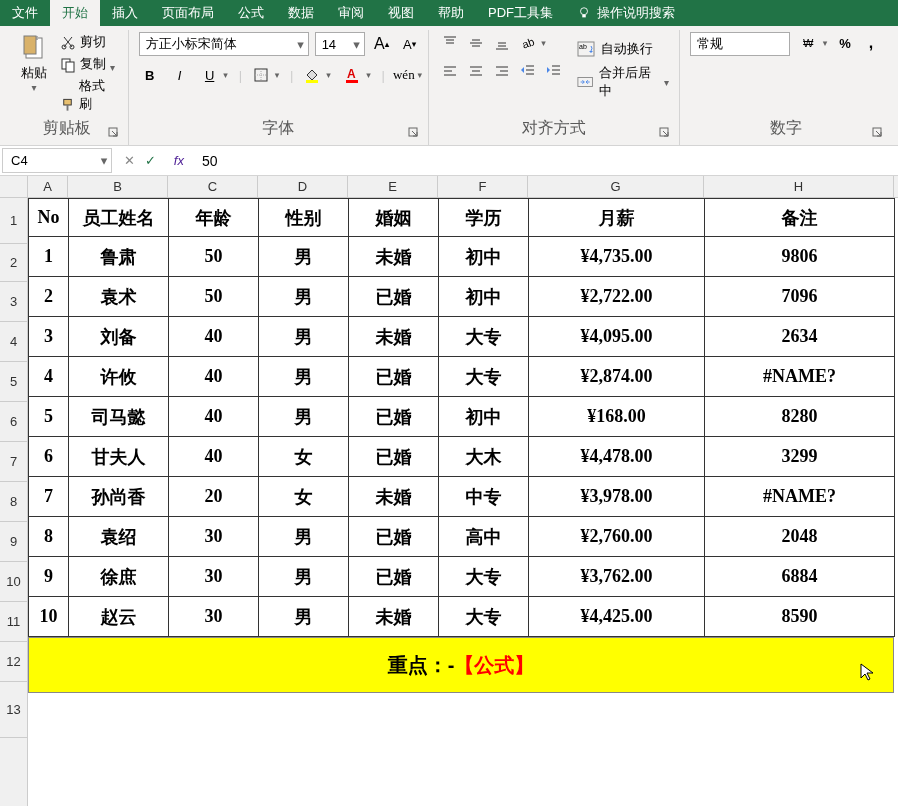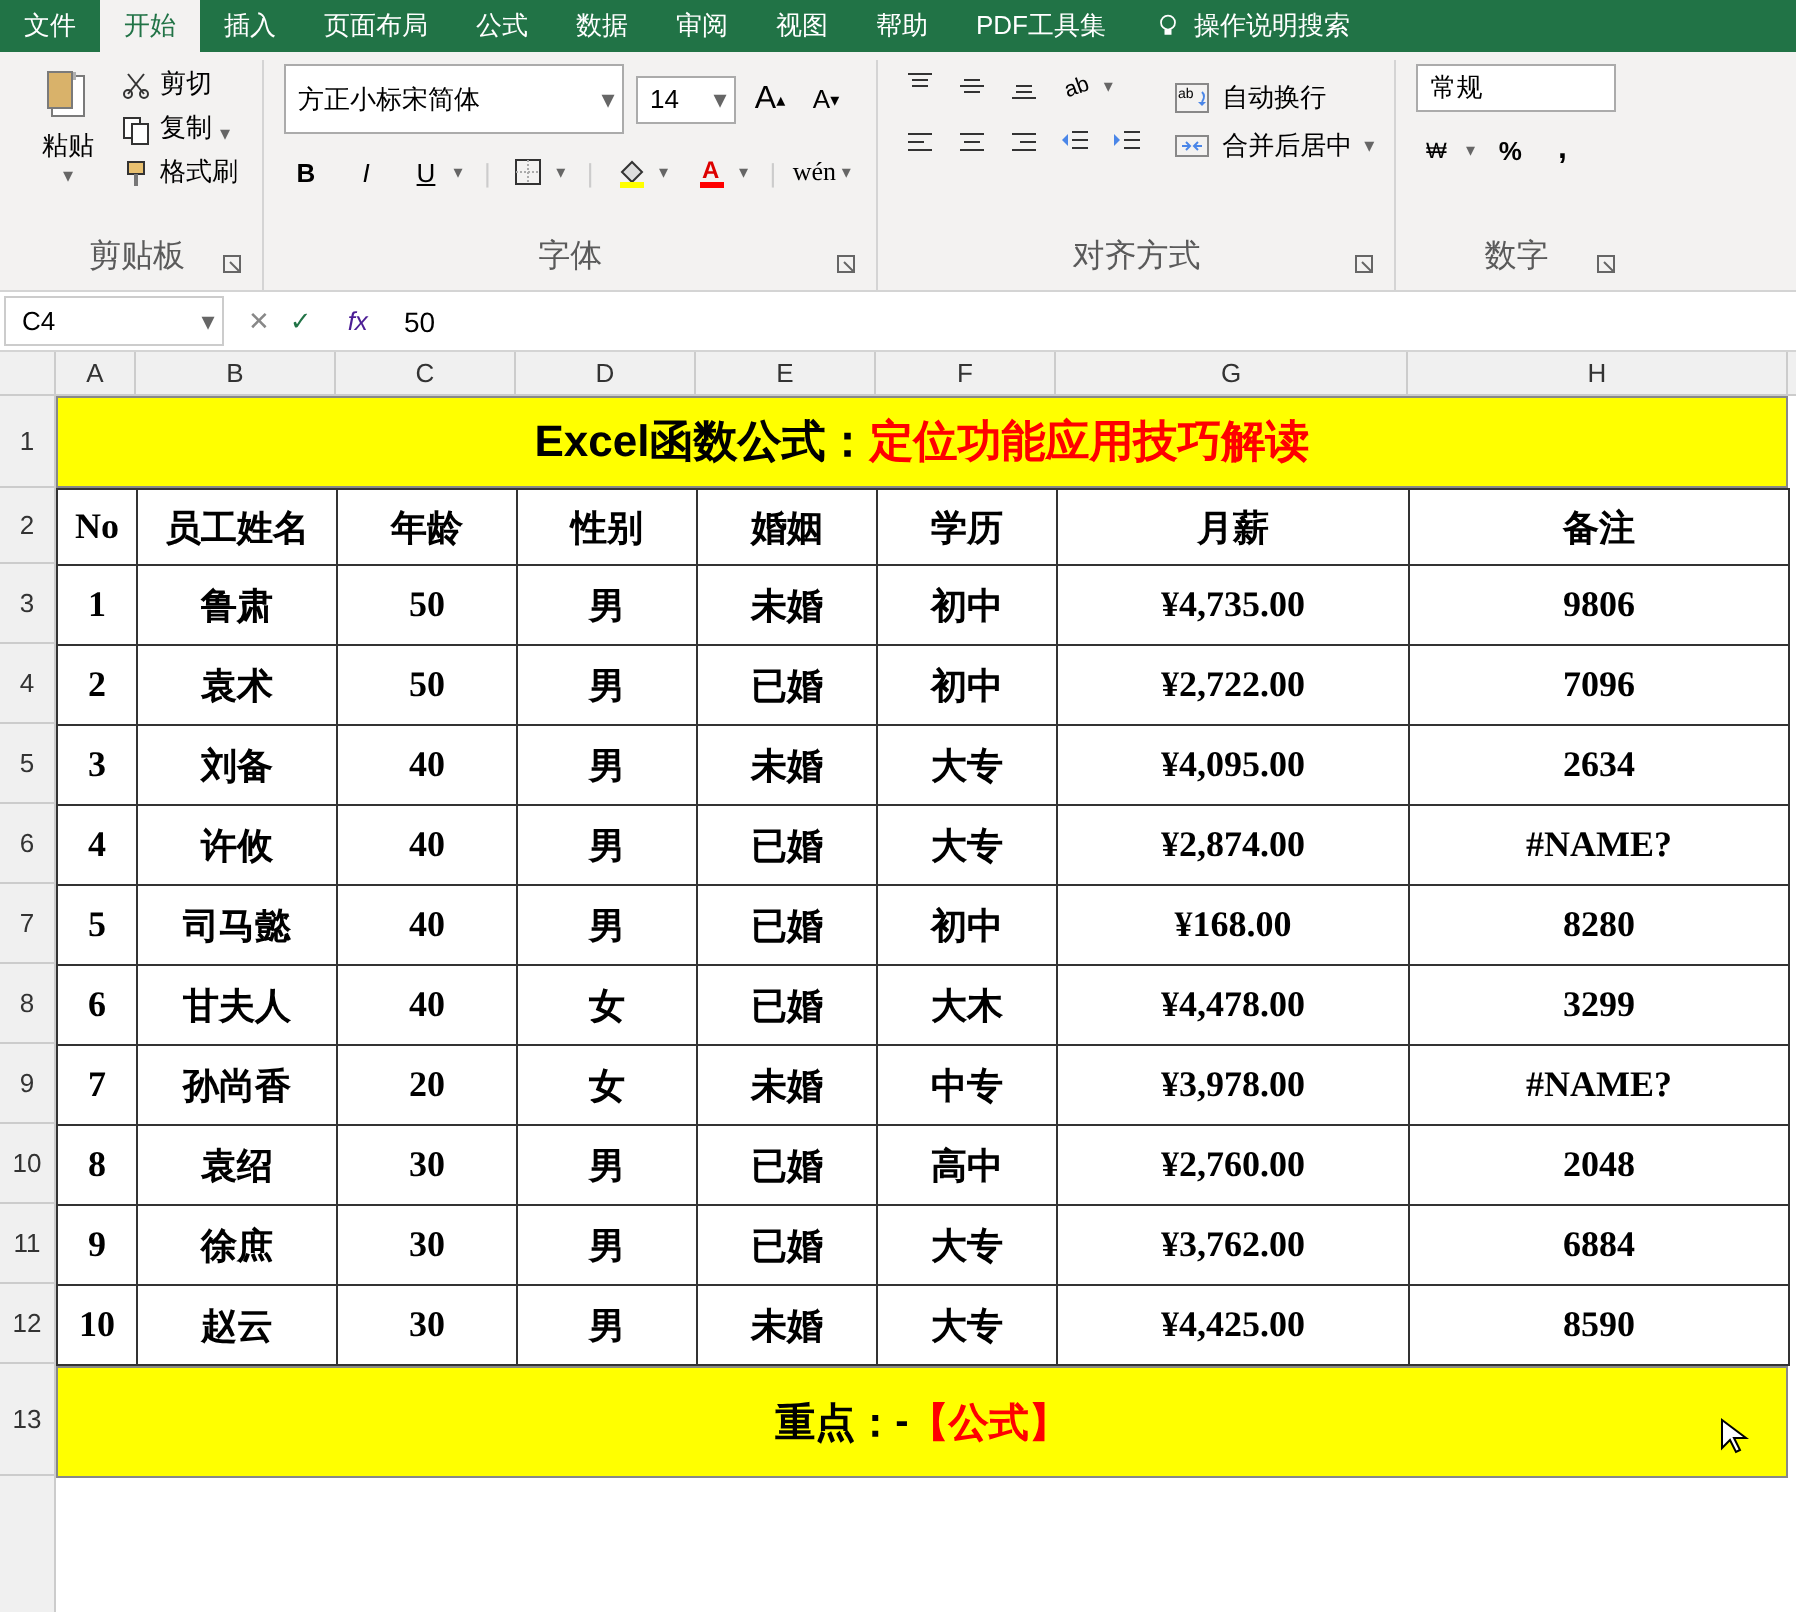--- a/index.html
+++ b/index.html
@@ -18,21 +18,21 @@
 .group-label { text-align: center; font-size: 16px; color: #5a5a5a; padding: 2px 0 4px 0; position: relative; }
 .group-expand { position: absolute; right: -2px; bottom: 4px; width: 12px; height: 12px; }
 
 .big-btn { text-align: center; padding: 2px 4px; }
 .big-btn .icon { width: 28px; height: 28px; margin: 0 auto 2px auto; }
 .mini-list { display: flex; flex-direction: column; gap: 2px; padding-left: 6px; }
 .mini { display: flex; align-items: flex-end; gap: 4px; font-size: 13px; padding: 1px 2px; }
 .mini .ic { width: 16px; height: 16px; }
 
 .font-row1 { display: flex; align-items: center; gap: 6px; margin-bottom: 8px; }
-.font-name { width: 170px; height: 35px; border: 1px solid #ababab; background: #fff; display: flex; align-items: center; padding-left: 6px; justify-content: space-between; }
+.font-name { width: 170px; height: 24px; border: 1px solid #ababab; background: #fff; display: flex; align-items: center; padding-left: 6px; justify-content: space-between; }
 .font-size { width: 50px; height: 24px; border: 1px solid #ababab; background: #fff; display: flex; align-items: center; padding-left: 6px; justify-content: space-between; }
 .dd { width: 14px; text-align: center; color: #666; }
 .sq-btn { width: 22px; height: 22px; border: 1px solid transparent; display: inline-flex; align-items: center; justify-content: center; }
 .font-row2 { display: flex; align-items: center; gap: 8px; }
 .dd-sq { display: flex; }
 .dd-sq .sq-btn:last-child { width: 10px; }
 
 .align-col { display: flex; flex-direction: column; gap: 6px; }
 .align-row { display: flex; gap: 4px; }
 
@@ -312,21 +312,21 @@
     </div>
     <div class="group-label"><span>对齐方式</span>
       <svg class="group-expand" viewBox="0 0 12 12">
           <rect x="1" y="1" width="8" height="8" fill="none" stroke="#666"></rect>
           <path d="M4 4 L9 9 M9 5 V9 H5" stroke="#666" fill="none"></path>
         </svg>
     </div>
   </div>
 
   <div class="group" style="border-right:none">
-    <div class="group-body" style="flex-direction:column;gap:8px">
+    <div class="group-body" style="flex-direction:row;gap:8px">
       <div class="num-format">
         <span>常规</span>
       </div>
       <div class="align-row">
         <div class="dd-sq">
             <div class="sq-btn">
               <svg width="16" height="16">
                 <text x="2" y="12" font-size="11">₩</text>
               </svg>
             </div>
@@ -379,24 +379,20 @@
       <div class="rowhead" style="height: 40px;">6</div>
       <div class="rowhead" style="height: 40px;">7</div>
       <div class="rowhead" style="height: 40px;">8</div>
       <div class="rowhead" style="height: 40px;">9</div>
       <div class="rowhead" style="height: 40px;">10</div>
       <div class="rowhead" style="height: 40px;">11</div>
       <div class="rowhead" style="height: 40px;">12</div>
       <div class="rowhead" style="height: 56px;">13</div>
     </div>
   <div class="cells" id="cells">
-      <div class="banner" style="width: 866px; height: 46px;">
-        <span class="black">Excel函数公式：</span>
-        <span class="red">定位功能应用技巧解读</span>
-      </div>
       <table class="data-table">
         <colgroup>
           <col style="width: 40px;">
           <col style="width: 100px;">
           <col style="width: 90px;">
           <col style="width: 90px;">
           <col style="width: 90px;">
           <col style="width: 90px;">
           <col style="width: 176px;">
           <col style="width: 190px;">

